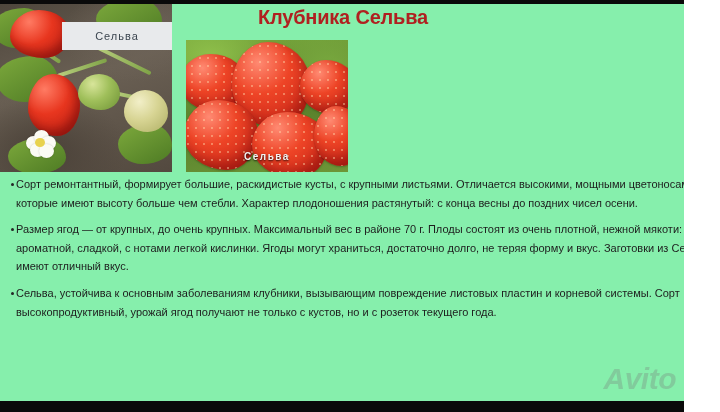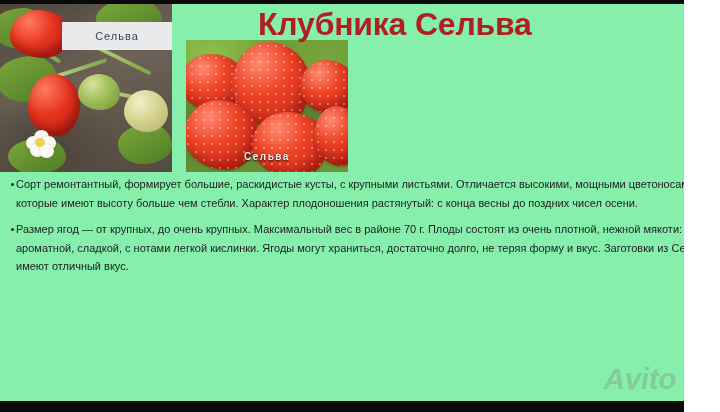--- a/index.html
+++ b/index.html
@@ -38,21 +38,21 @@
   .header {
     position: absolute;
     left: 0; top: 4px;
     width: 720px; height: 168px;
   }
 
   .title {
     position: absolute;
     left: 258px;
     top: 2px;
-    font-size: 32px;
+    font-size: 20px;
     font-weight: 700;
     letter-spacing: -0.2px;
     color: #b02020;
     white-space: nowrap;
     font-family: "Liberation Sans", "DejaVu Sans", sans-serif;
   }
 
   
   .photo1 {
     position: absolute;
@@ -297,20 +297,21 @@
       <div class="photo2-label">Сельва</div>
     </div>
 
     <div class="title">Клубника Сельва</div>
   </div>
 
   <div class="content">
     <ul class="bullet-list">
       <li class="bullet-item">Сорт ремонтантный, формирует большие, раскидистые кусты, с крупными листьями. Отличается высокими, мощными цветоносами, которые имеют высоту больше чем стебли. Характер плодоношения растянутый: с конца весны до поздних чисел осени.</li>
       <li class="bullet-item">Размер ягод  — от крупных, до очень крупных. Максимальный вес в районе 70 г. Плоды состоят из очень плотной, нежной мякоти: ароматной, сладкой, с нотами легкой кислинки. Ягоды могут храниться, достаточно долго, не теряя форму и вкус. Заготовки из Сельвы имеют отличный вкус.</li>
+      <li class="bullet-item">Сельва, устойчива к основным заболеваниям клубники, вызывающим повреждение листовых пластин и корневой системы. Сорт высокопродуктивный, урожай ягод получают не только с кустов, но и с розеток текущего года.</li>
     </ul>
   </div>
 
   <div class="watermark">Avito</div>
 
   <div class="bar-bottom"></div>
 
 </div>
 
 </body></html>

